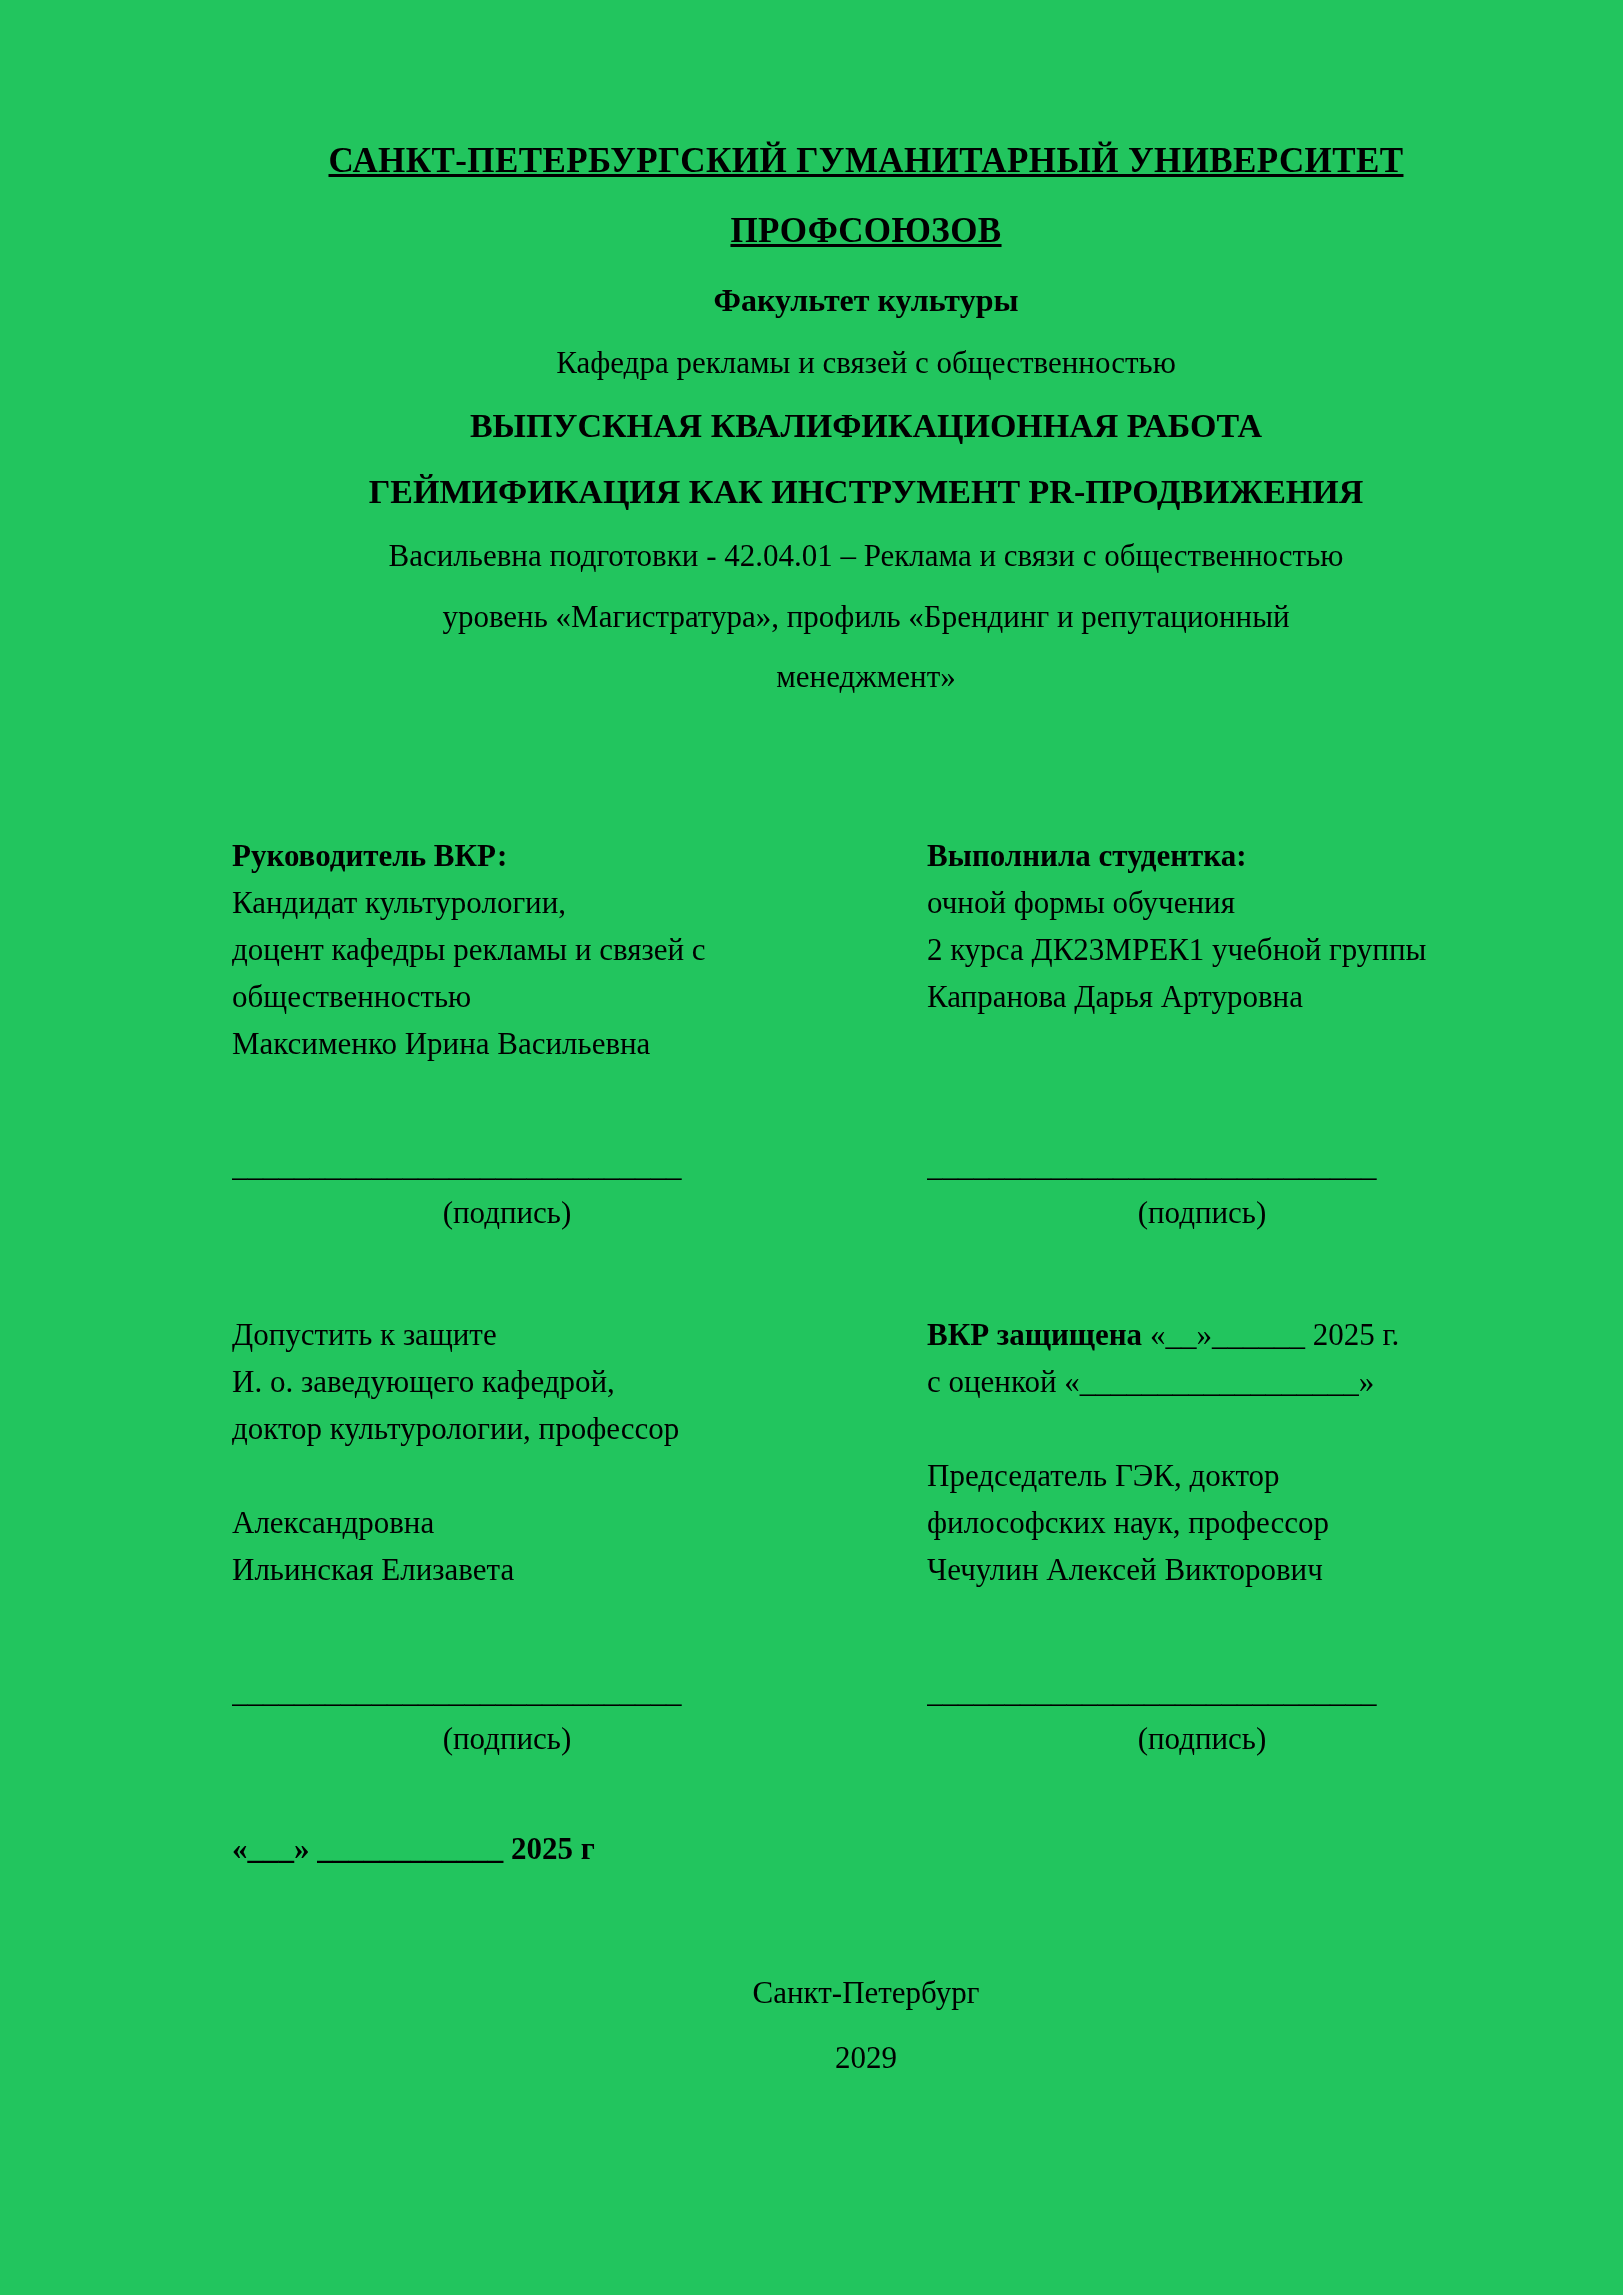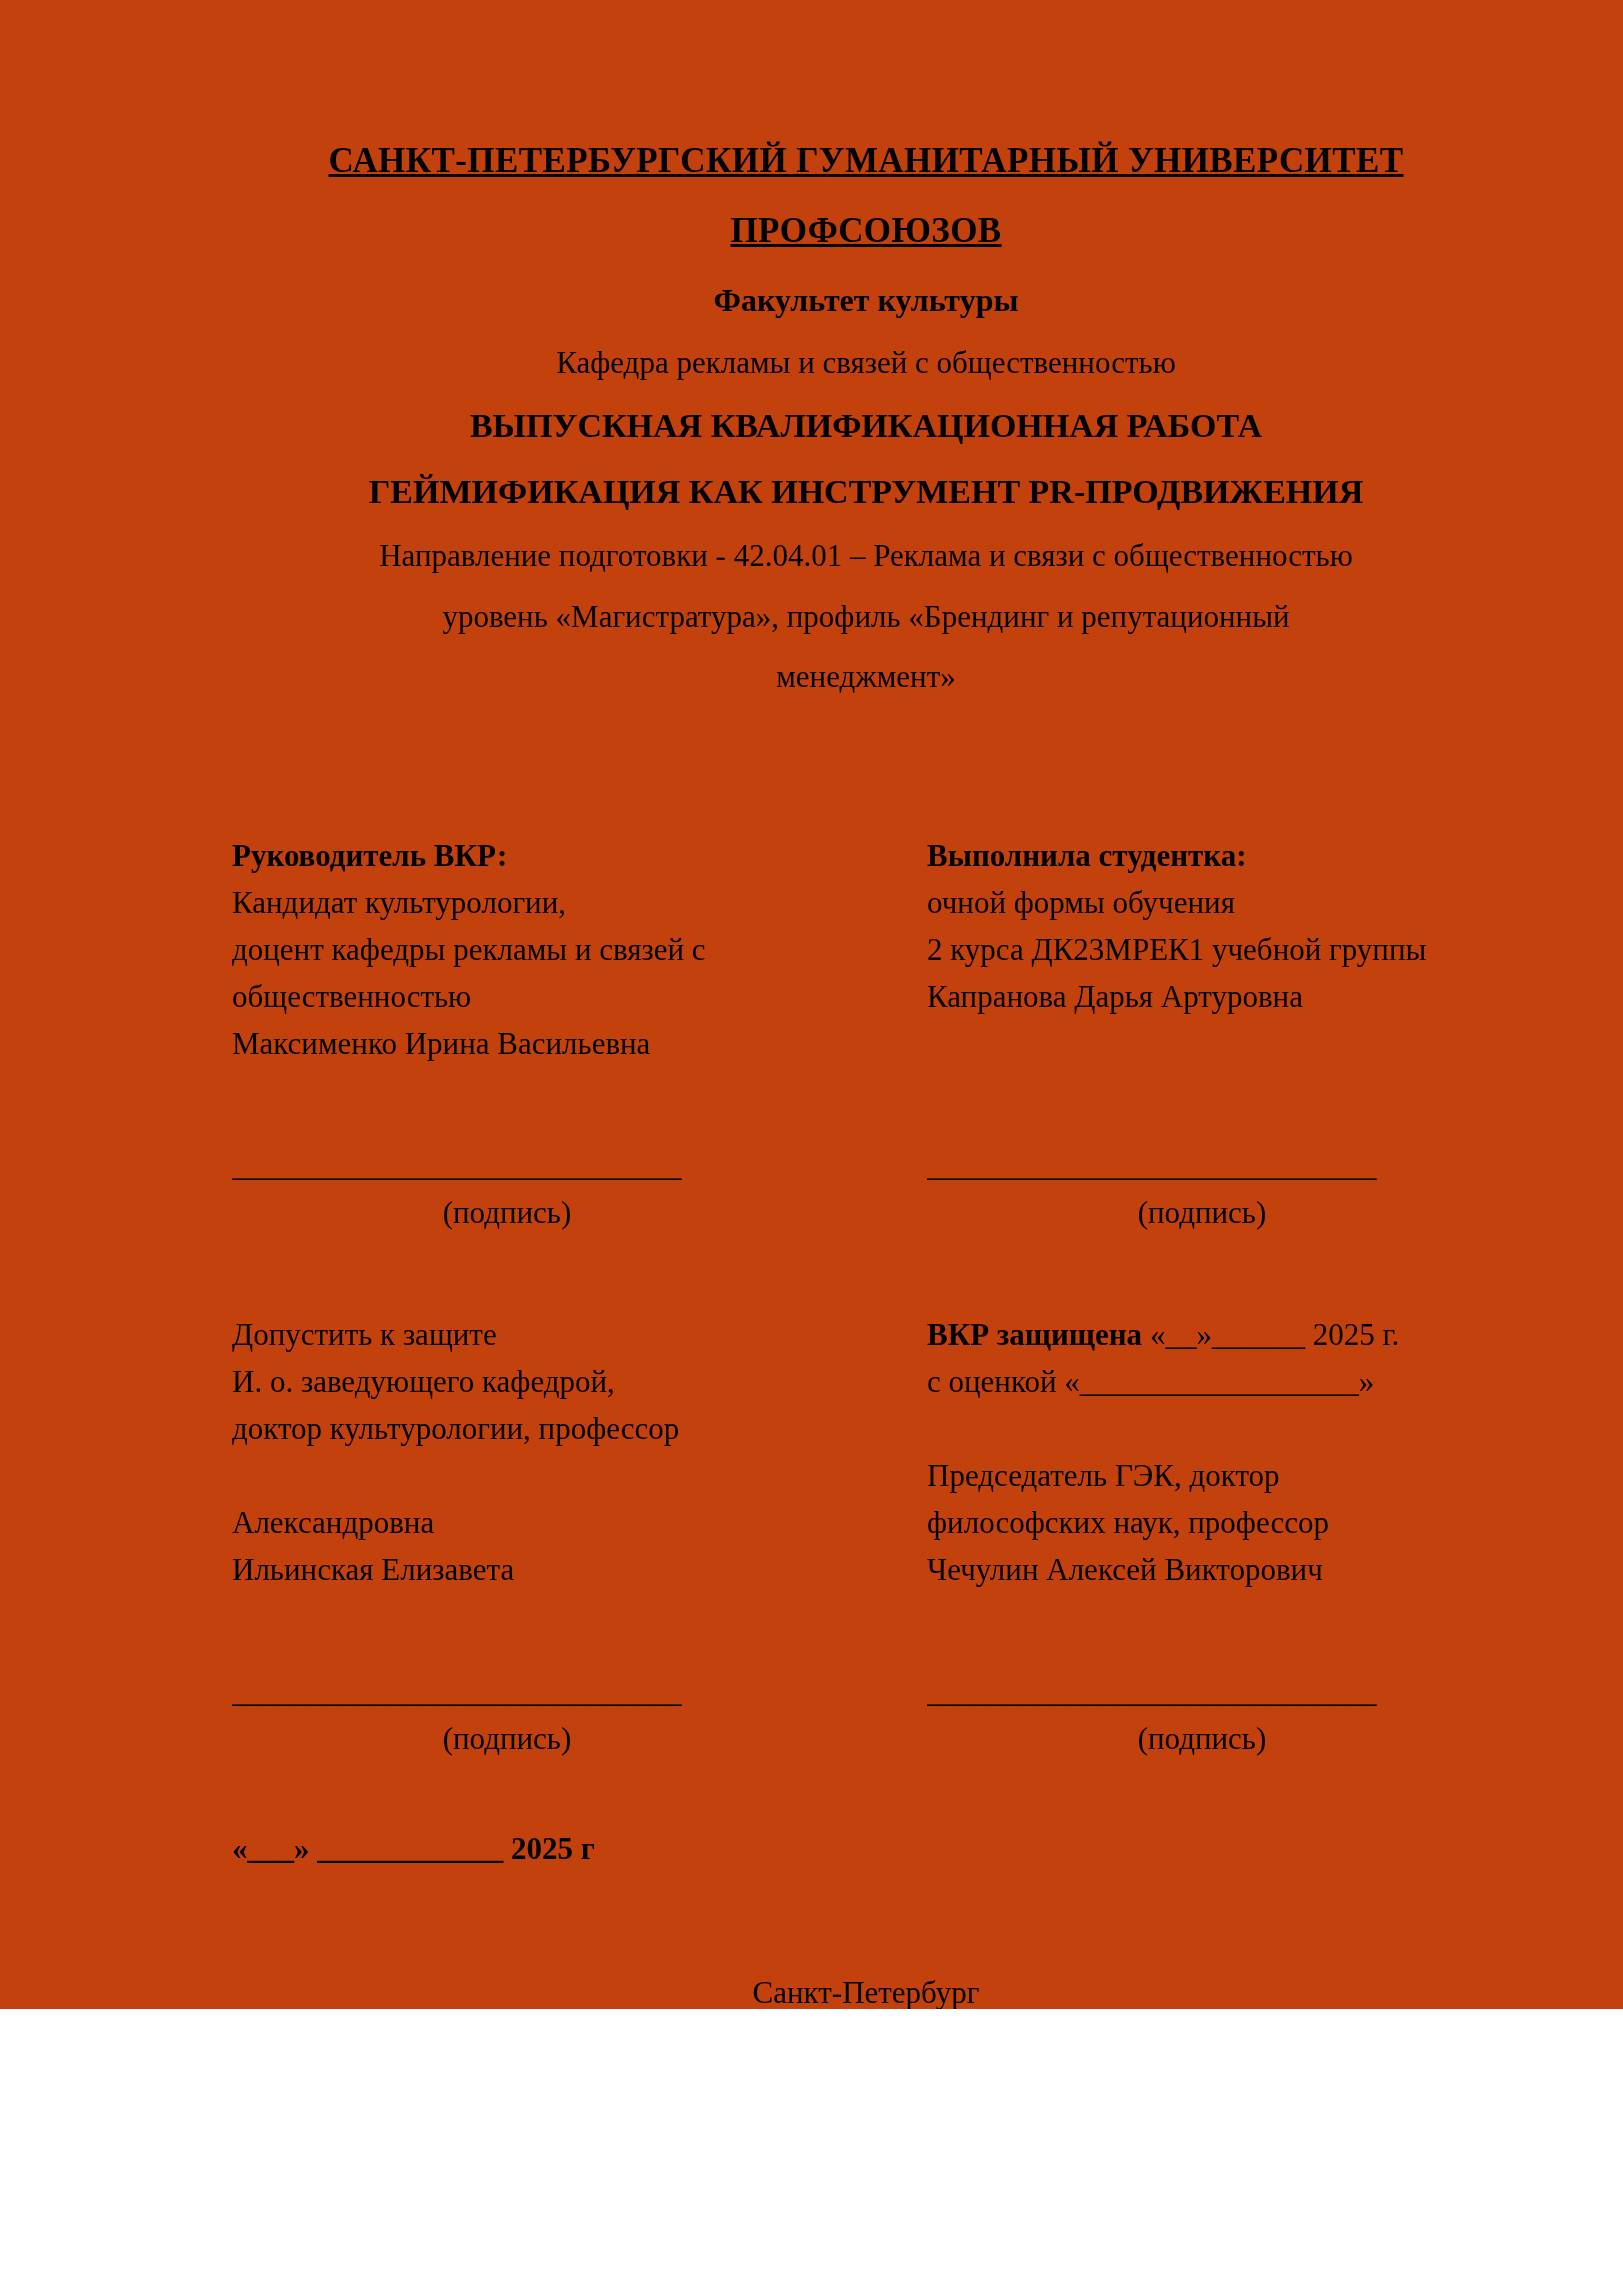--- a/index.html
+++ b/index.html
@@ -3,22 +3,22 @@
 <meta charset="utf-8">
 <style>
   html, body {
     margin: 0;
     padding: 0;
     background: #ffffff;
   }
   .page {
     position: relative;
     width: 1623px;
-    height: 2009px;
-    background: #c2410c;
+    height: 2295px;
+    background: #22c55e;
     box-sizing: border-box;
     padding: 141px 126px 0 232px;
     font-family: "Liberation Serif", "DejaVu Serif", serif;
     color: #000000;
     overflow: hidden;
   }
   .content {
     width: 1268px;
   }
   
@@ -113,21 +113,21 @@
 <div class="page">
   <div class="content">
 
     <div class="header">
       <p class="univ">САНКТ-ПЕТЕРБУРГСКИЙ ГУМАНИТАРНЫЙ УНИВЕРСИТЕТ</p>
       <p class="univ">ПРОФСОЮЗОВ</p>
       <p class="faculty">Факультет культуры</p>
       <p class="dept">Кафедра рекламы и связей с общественностью</p>
       <p class="worktype">ВЫПУСКНАЯ КВАЛИФИКАЦИОННАЯ РАБОТА</p>
       <p class="title">ГЕЙМИФИКАЦИЯ КАК ИНСТРУМЕНТ PR-ПРОДВИЖЕНИЯ</p>
-      <p class="program">Направление подготовки - 42.04.01 – Реклама и связи с общественностью</p>
+      <p class="program">Васильевна подготовки - 42.04.01 – Реклама и связи с общественностью</p>
       <p class="program">уровень «Магистратура», профиль «Брендинг и репутационный</p>
       <p class="program">менеджмент»</p>
     </div>
 
     <div class="columns">
 
       <div class="col-left">
         <p class="bold">Руководитель ВКР:</p>
         <p>Кандидат культурологии,</p>
         <p>доцент кафедры рекламы и связей с</p>

